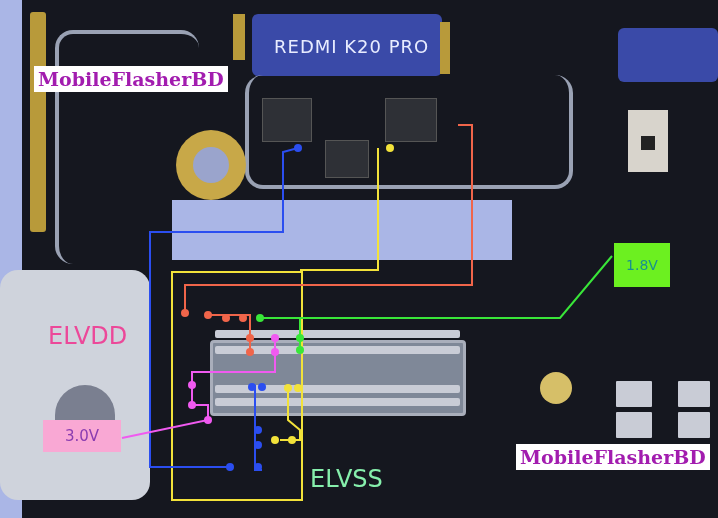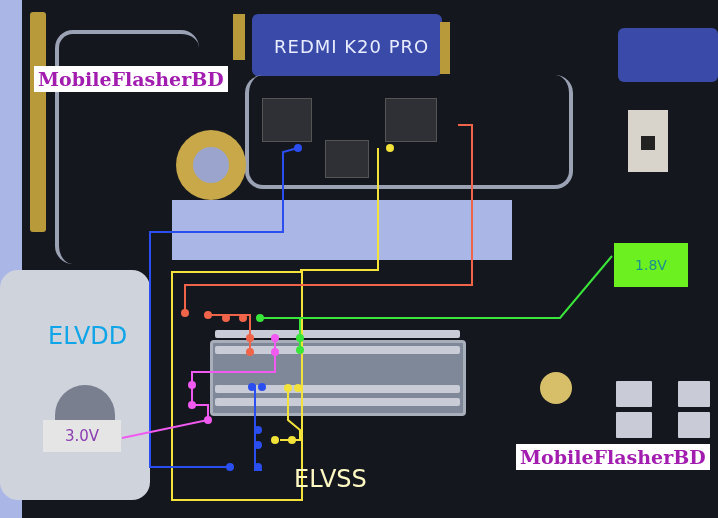--- a/index.html
+++ b/index.html
@@ -107,20 +107,20 @@
     <polyline points="275,338 275,372 192,372 192,405 208,405 208,420 122,438" fill="none" stroke="#f05af0" stroke-width="2"></polyline>
     <g fill="#f05af0">
         <circle cx="275" cy="338" r="4"></circle>
         <circle cx="275" cy="352" r="4"></circle>
         <circle cx="192" cy="385" r="4"></circle>
         <circle cx="192" cy="405" r="4"></circle>
         <circle cx="208" cy="420" r="4"></circle>
       </g>
   </svg>
 
-  <div class="abs label" style="left:48px;top:322px;font-size:24px;color:#0ea5e9;">ELVDD</div>
-  <div class="abs label" style="left:294px;top:465px;font-size:24px;color:#fef9c3;">ELVSS</div>
-  <div class="abs volt" style="left:614px;top:243px;width:74px;height:44px;background:#6cf020;color:#1a8f8f;">1.8V</div>
-  <div class="abs volt" style="left:43px;top:420px;width:78px;height:32px;background:#e5e5e5;color:#8a3cb0;font-size:15px;">3.0V</div>
+  <div class="abs label" style="left:48px;top:322px;font-size:24px;color:#ec4899;">ELVDD</div>
+  <div class="abs label" style="left:310px;top:465px;font-size:24px;color:#86efac;">ELVSS</div>
+  <div class="abs volt" style="left:614px;top:243px;width:56px;height:44px;background:#6cf020;color:#1a8f8f;">1.8V</div>
+  <div class="abs volt" style="left:43px;top:420px;width:78px;height:32px;background:#f9a8d4;color:#8a3cb0;font-size:15px;">3.0V</div>
 
   <div class="abs wm" style="left:34px;top:66px;">MobileFlasherBD</div>
   <div class="abs wm" style="left:516px;top:444px;">MobileFlasherBD</div>
 </div>
 
 </body></html>

